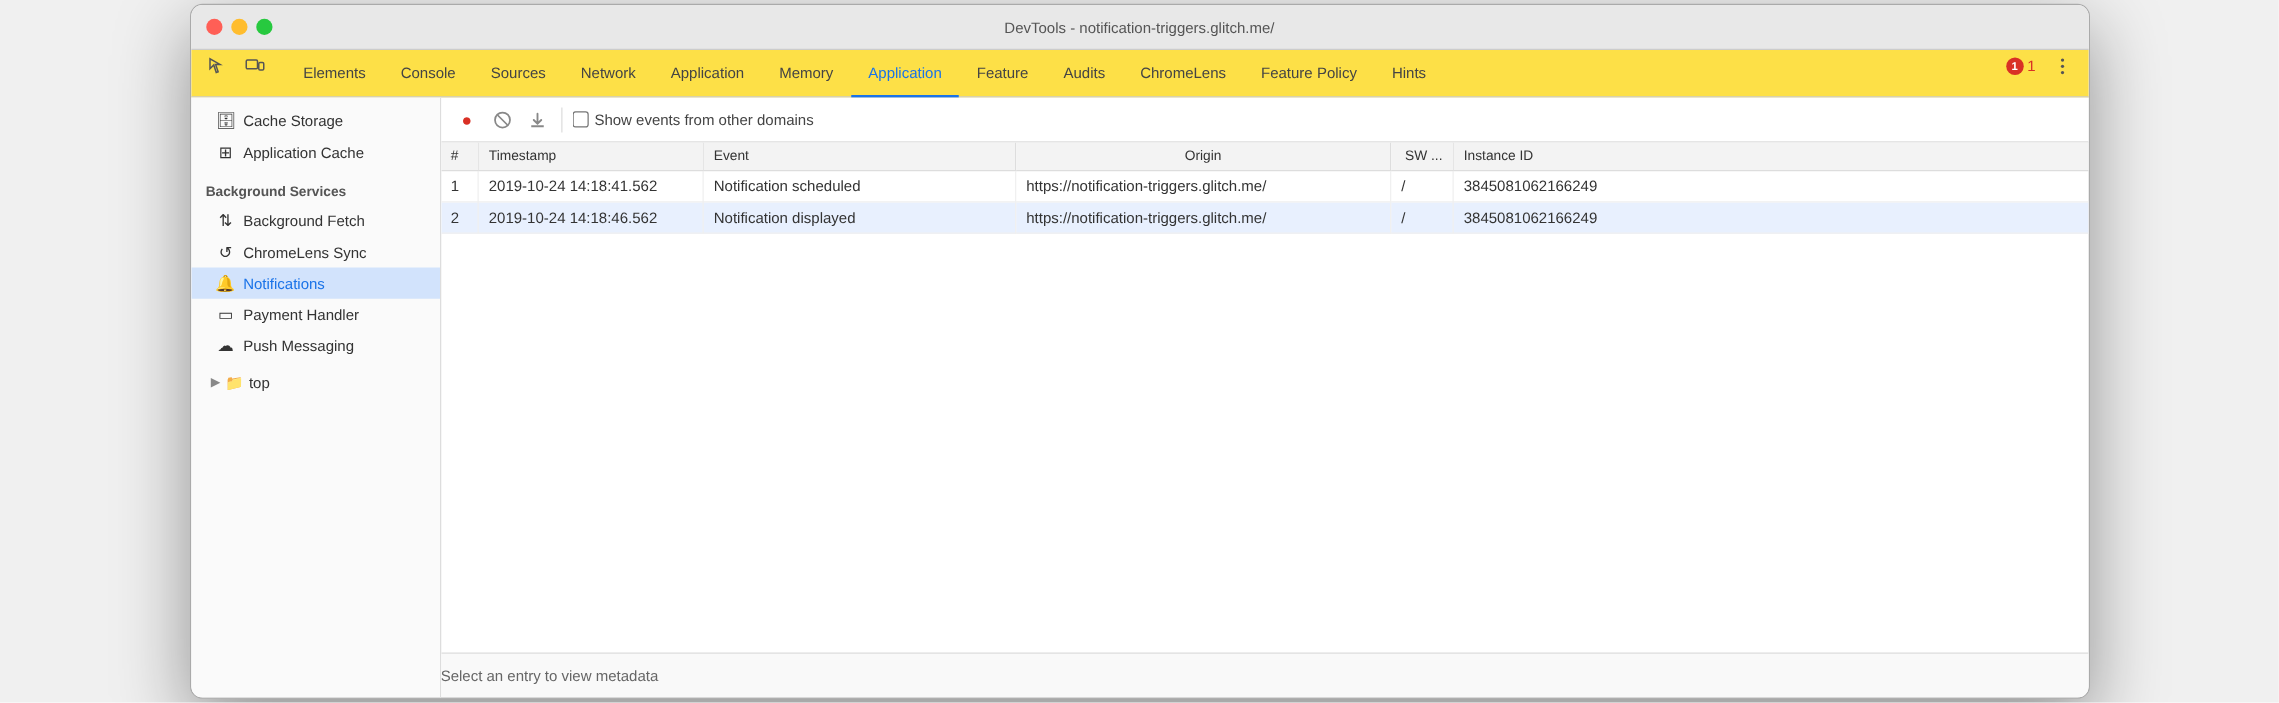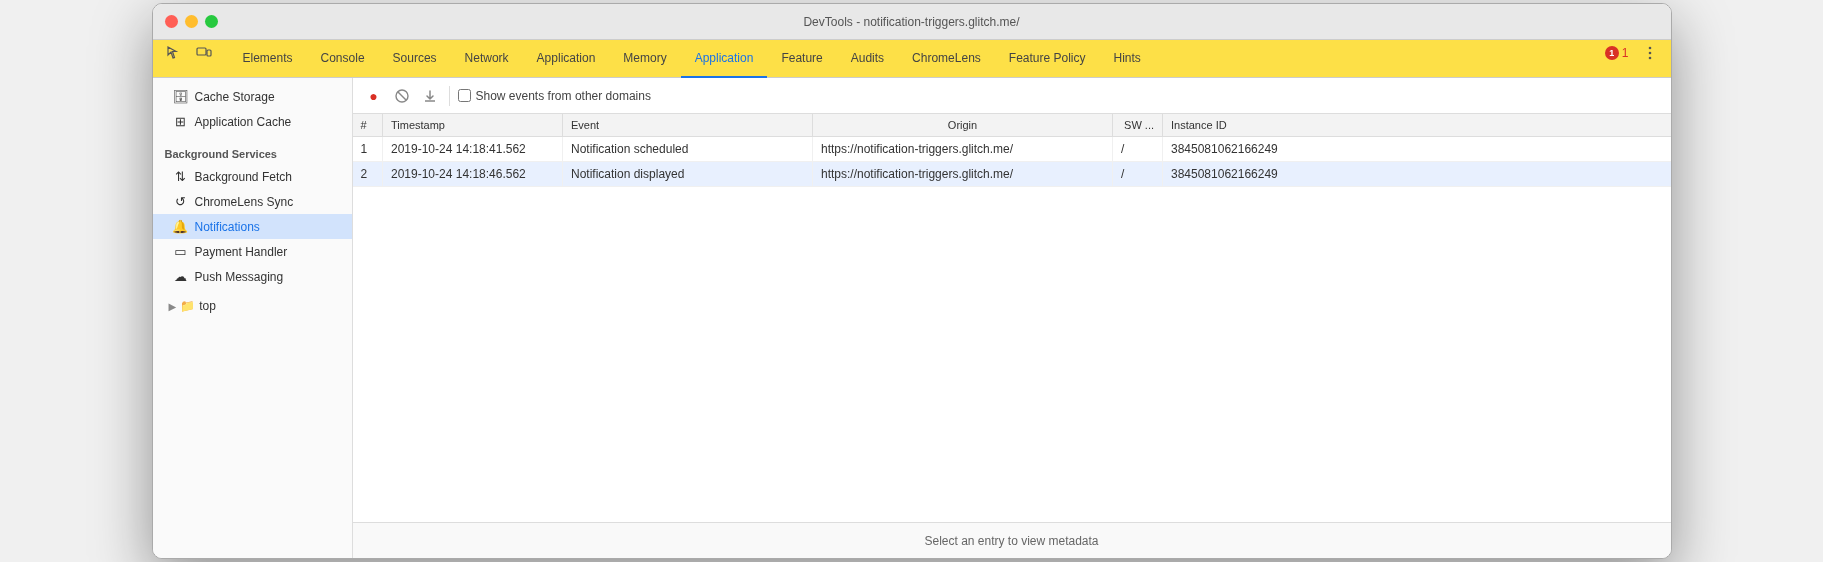--- a/index.html
+++ b/index.html
@@ -236,21 +236,20 @@
       color: #333;
       white-space: nowrap;
     }
     tbody td:last-child { border-right: none; }
     tbody tr.selected { background: #e8f0fe; }
     .status-bar {
       height: 36px;
       border-top: 1px solid #ddd;
       display: flex;
       align-items: center;
-      justify-content: center;
       background: #f9f9f9;
       color: #666;
       font-size: 12px;
     }
     .col-num { width: 30px; }
     .col-timestamp { width: 180px; }
     .col-event { width: 250px; }
     .col-origin { width: 300px; text-align: center; }
     .col-sw { width: 50px; text-align: right; }
     .col-instance { width: auto; }

